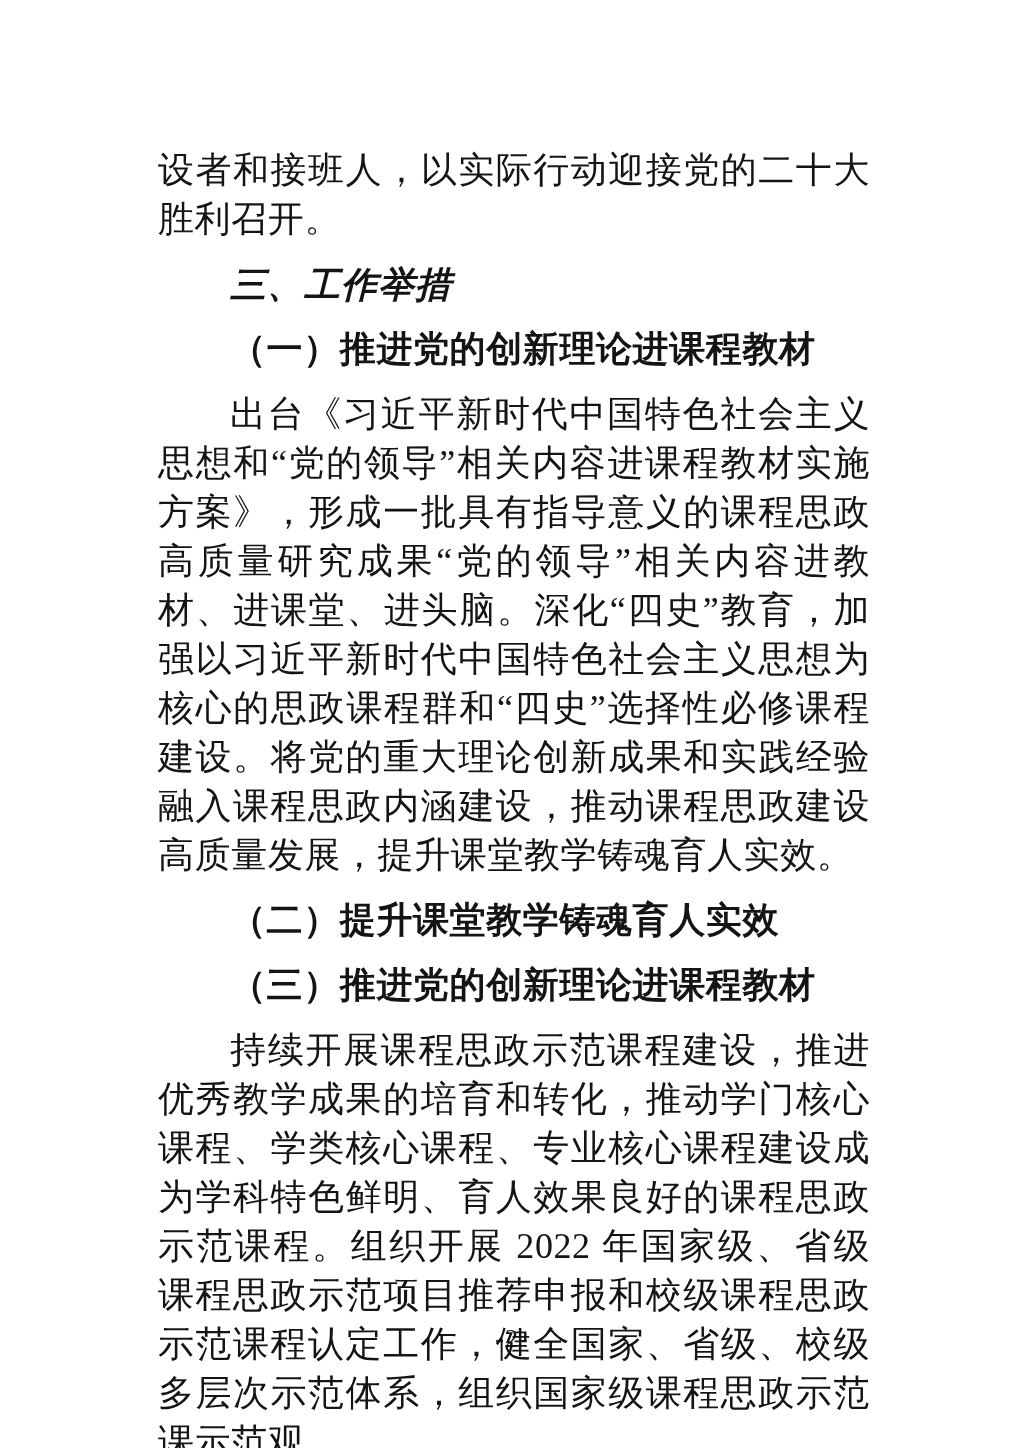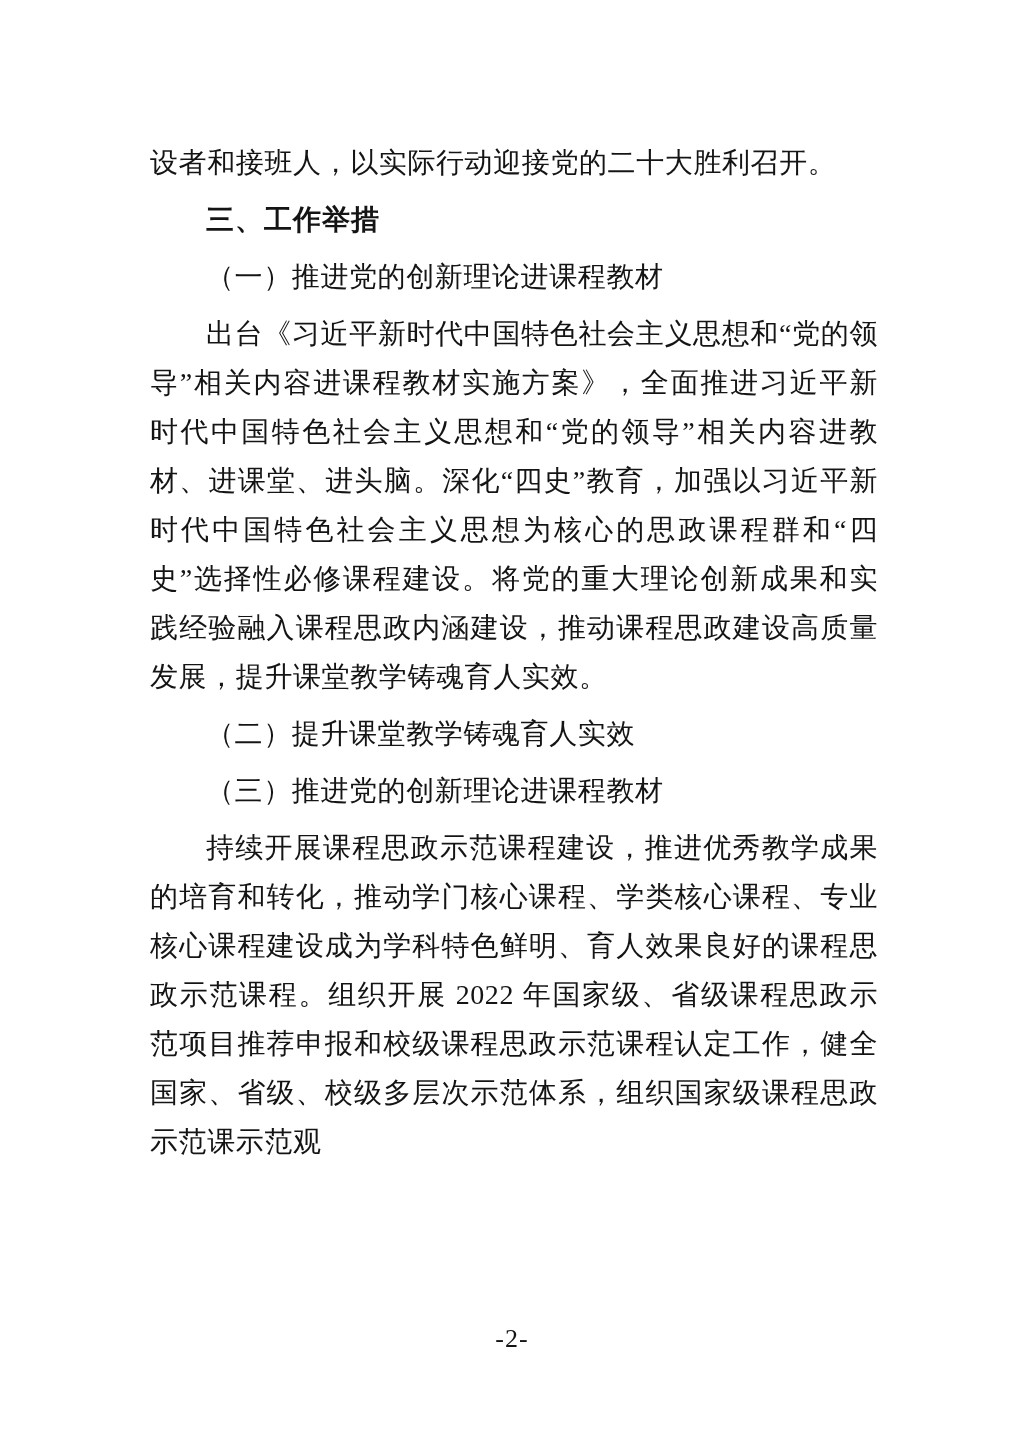--- a/index.html
+++ b/index.html
@@ -25,40 +25,41 @@
     top: 130px;
     left: 142px;
     width: 744px;
     font-size: 28px;
     line-height: 49px;
     letter-spacing: 0.6px;
     text-align: justify;
     text-justify: inter-character;
   }
   .content p, .content h2, .content h3 {
-    margin: 8px;
+    margin: 16px;
     padding: 0;
-    font-size: 28px;
+    font-size: 36px;
     line-height: 49px;
   }
   .para {
     text-indent: 2em;
   }
   .para.no-indent {
     text-indent: 0;
   }
   .h-major {
     font-weight: 700;
     text-indent: 2em;
     text-align: left;
     font-family: "Liberation Sans", "DejaVu Sans", sans-serif;
     letter-spacing: 1px;
+    font-style: italic;
   }
   .h-minor {
-    font-weight: 400;
+    font-weight: 700;
     text-indent: 2em;
     text-align: left;
     letter-spacing: 0.6px;
   }
   .footer {
     position: absolute;
     top: 1322px;
     left: 0;
     width: 1024px;
     text-align: center;
@@ -69,19 +70,19 @@
   }
 </style>
 </head>
 <body>
 
 <div class="page">
   <div class="content">
     <p class="para no-indent">设者和接班人，以实际行动迎接党的二十大胜利召开。</p>
     <h2 class="h-major">三、工作举措</h2>
     <h3 class="h-minor">（一）推进党的创新理论进课程教材</h3>
-    <p class="para">出台《习近平新时代中国特色社会主义思想和“党的领导”相关内容进课程教材实施方案》，全面推进习近平新时代中国特色社会主义思想和“党的领导”相关内容进教材、进课堂、进头脑。深化“四史”教育，加强以习近平新时代中国特色社会主义思想为核心的思政课程群和“四史”选择性必修课程建设。将党的重大理论创新成果和实践经验融入课程思政内涵建设，推动课程思政建设高质量发展，提升课堂教学铸魂育人实效。</p>
+    <p class="para">出台《习近平新时代中国特色社会主义思想和“党的领导”相关内容进课程教材实施方案》，形成一批具有指导意义的课程思政高质量研究成果“党的领导”相关内容进教材、进课堂、进头脑。深化“四史”教育，加强以习近平新时代中国特色社会主义思想为核心的思政课程群和“四史”选择性必修课程建设。将党的重大理论创新成果和实践经验融入课程思政内涵建设，推动课程思政建设高质量发展，提升课堂教学铸魂育人实效。</p>
     <h3 class="h-minor">（二）提升课堂教学铸魂育人实效</h3>
     <h3 class="h-minor">（三）推进党的创新理论进课程教材</h3>
     <p class="para">持续开展课程思政示范课程建设，推进优秀教学成果的培育和转化，推动学门核心课程、学类核心课程、专业核心课程建设成为学科特色鲜明、育人效果良好的课程思政示范课程。组织开展 2022 年国家级、省级课程思政示范项目推荐申报和校级课程思政示范课程认定工作，健全国家、省级、校级多层次示范体系，组织国家级课程思政示范课示范观</p>
   </div>
   <div class="footer">-2-</div>
 </div>
 
 </body></html>

